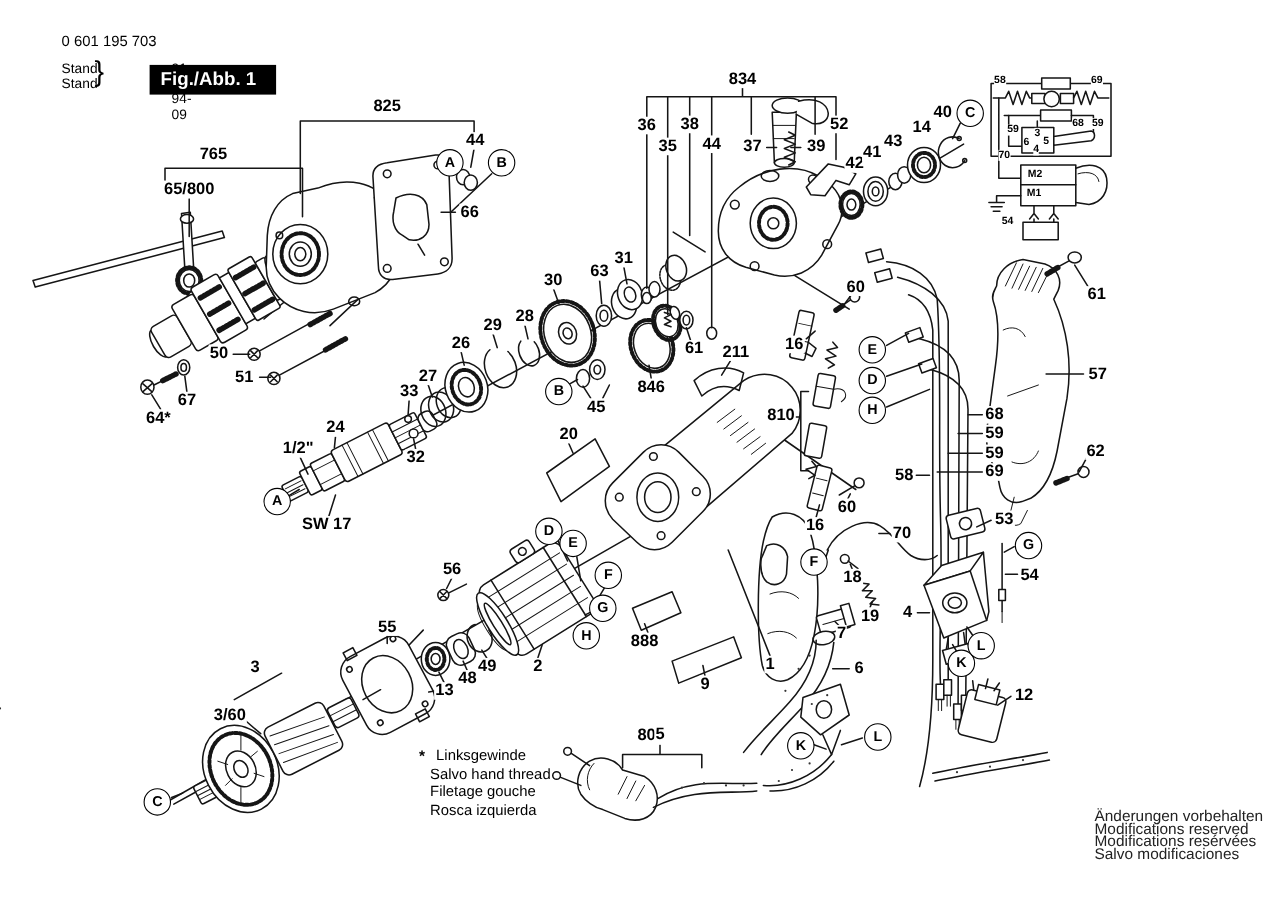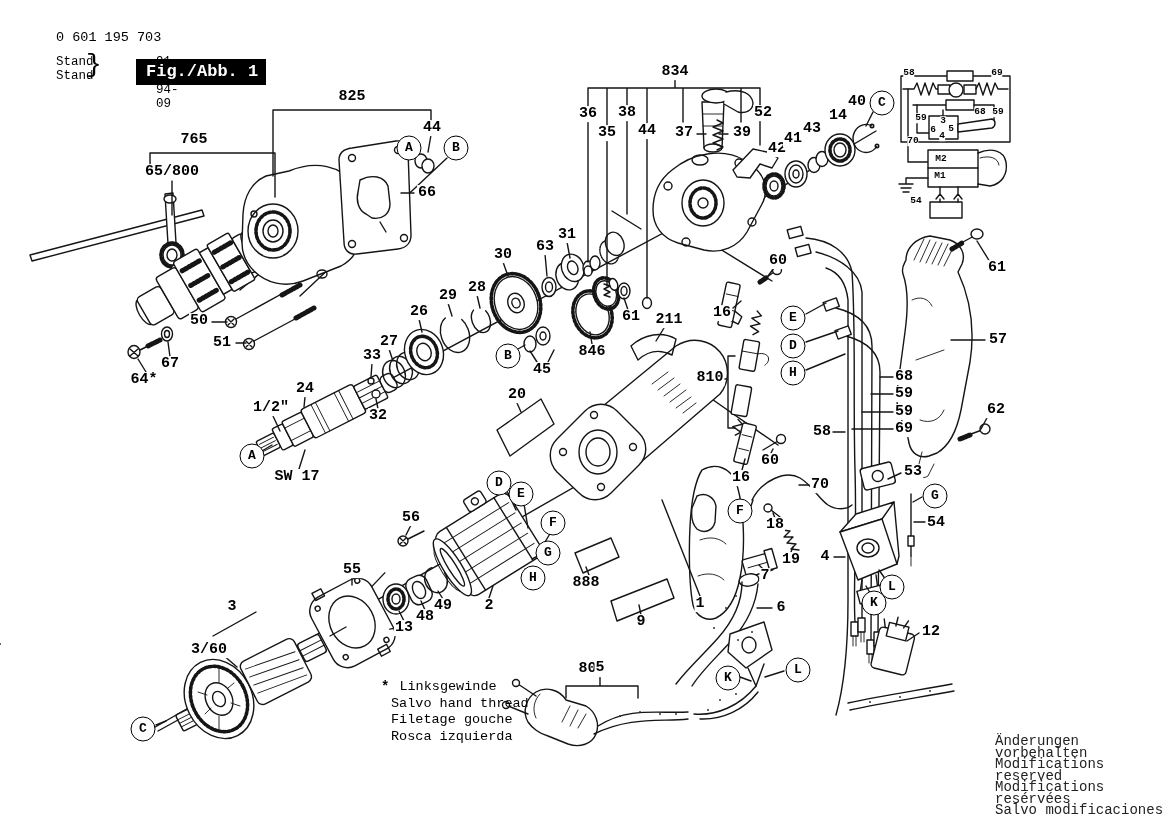--- a/index.html
+++ b/index.html
@@ -1,17 +1,17 @@
 <!DOCTYPE html>
 <html><head>
 <meta charset="utf-8">
 <style>
   html,body{margin:0;padding:0;background:#fff;}
   #page{position:relative;width:1168px;height:825px;background:#fff;overflow:hidden;
-        font-family:Liberation Mono, monospace;color:#000;}
+        font-family:Liberation Sans, sans-serif;color:#000;}
   svg{position:absolute;left:0;top:0;}
   svg *{stroke:#151515;fill:none;stroke-width:1.4;stroke-linecap:round;stroke-linejoin:round;}
   .fw{fill:#ffffff;}
   .th{stroke-width:2.2;}
   .tn{stroke-width:0.9;}
   .teeth{stroke-dasharray:2.4 2;stroke-width:3.6;}
   .knurl{stroke-width:5;stroke-dasharray:1.8 1.8;}
   .thr{stroke-width:5;stroke-dasharray:1.6 1.6;}
   .dot{fill:#333;stroke:none;}
   #labels-layer{position:absolute;left:0;top:0;width:100%;height:100%;}
@@ -22,21 +22,21 @@
   .r-circle{position:absolute;transform:translate(-50%,-50%);width:23px;height:23px;
             border:1.8px solid #000;border-radius:50%;background:#fff;text-align:center;
             font-weight:bold;font-size:13px;line-height:22px;}
   #header{position:absolute;left:56px;top:30px;font-size:13.5px;line-height:1.25;}
   #issue-block{position:absolute;left:56px;top:55px;font-size:12.5px;}
   #issue-block .col{display:inline-block;vertical-align:top;}
   .strike{text-decoration:line-through;}
   #brace{position:absolute;left:86px;top:50px;font-size:26px;font-weight:normal;}
   #vals{position:absolute;left:100px;top:0px;}
   #fig-box{position:absolute;left:136px;top:59px;background:#000;color:#fff;
-           font-weight:bold;font-size:17px;padding:3px 8px 4px 10px;}
+           font-weight:bold;font-size:17px;padding:3px 18px 4px 10px;}
   #footnote{position:absolute;left:381px;top:679px;font-size:13.5px;line-height:16.5px;}
   #footnote .star{font-weight:bold;vertical-align:top;font-size:14px;}
   #footnote .fl{margin-left:10px;}
   #legal{position:absolute;left:995px;top:736px;font-size:14px;line-height:11.5px;color:#222;}
 </style>
 </head>
 <body>
 
 <div id="page">
 

